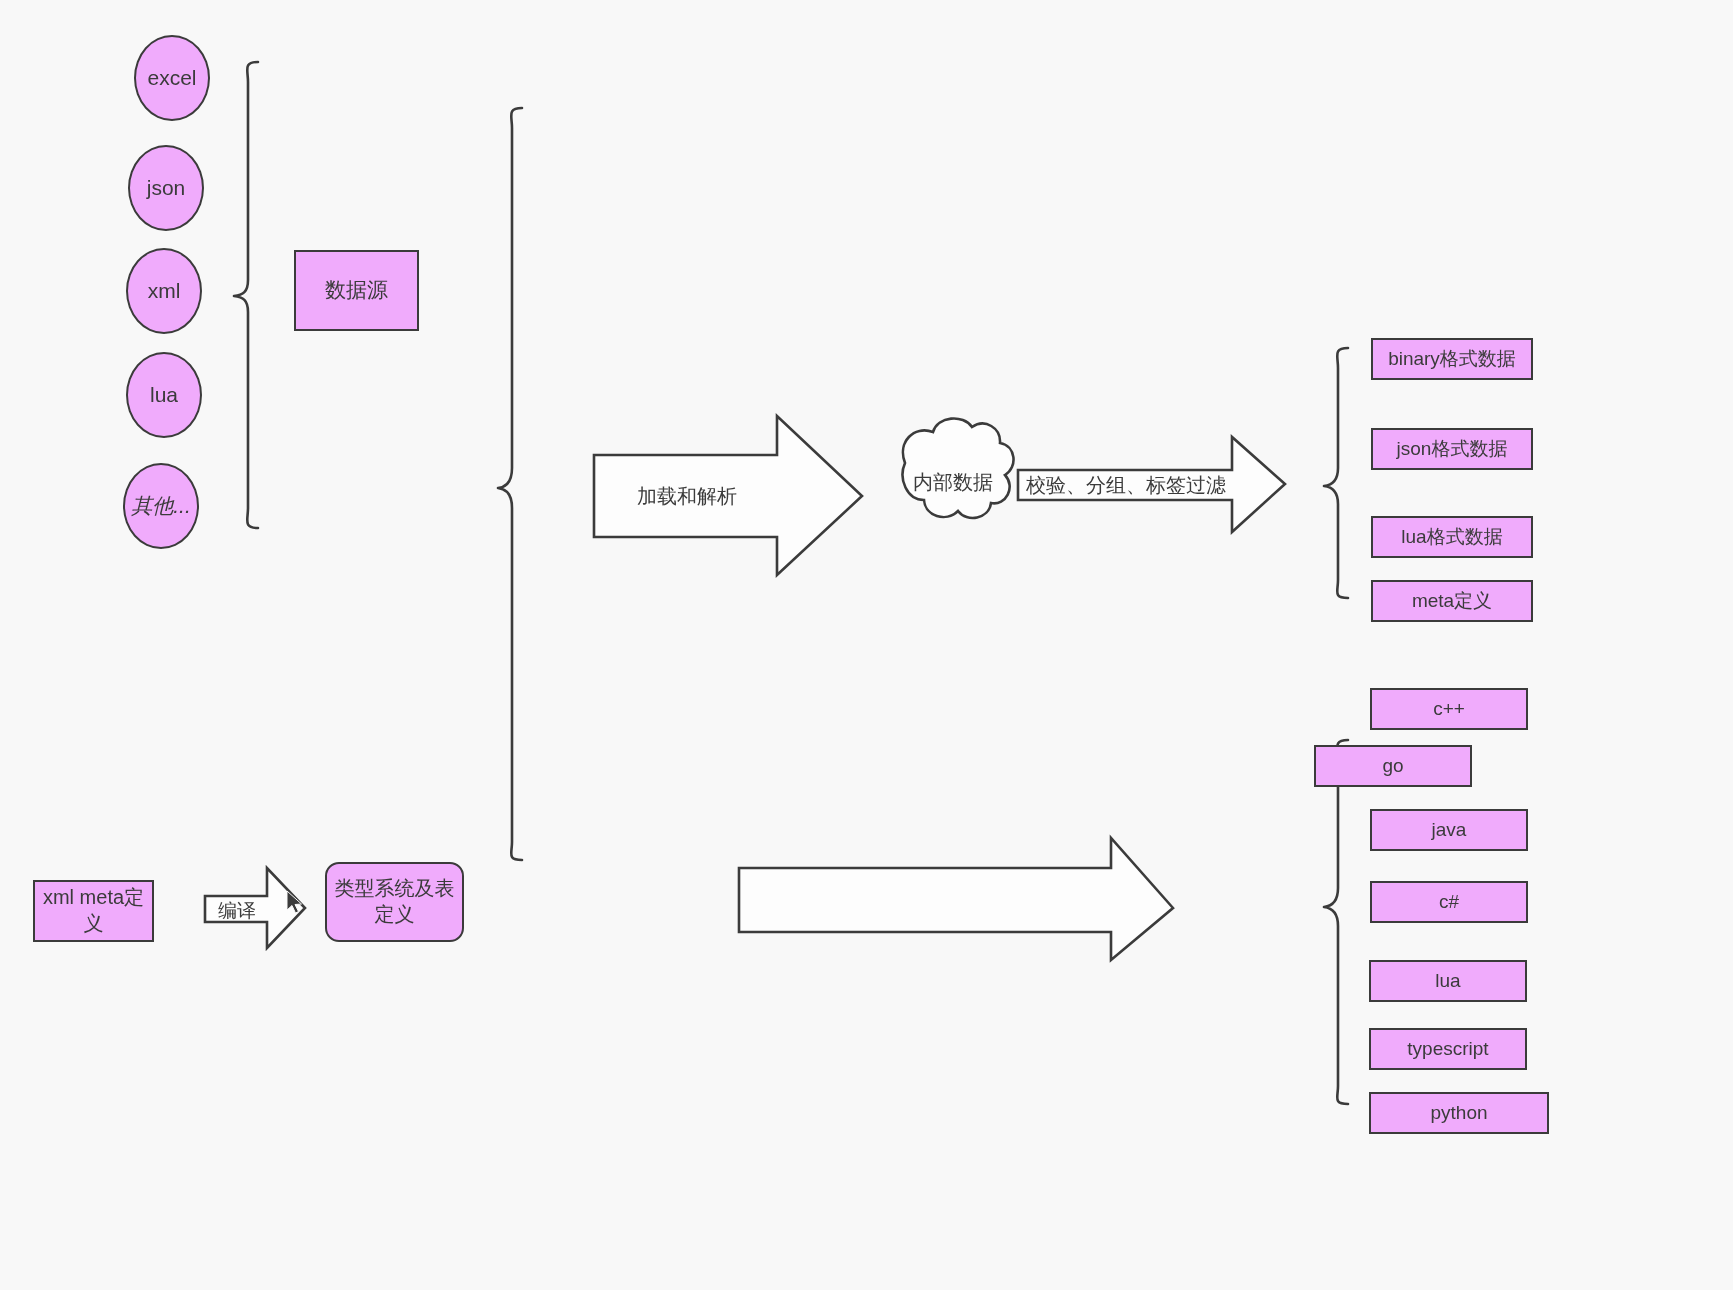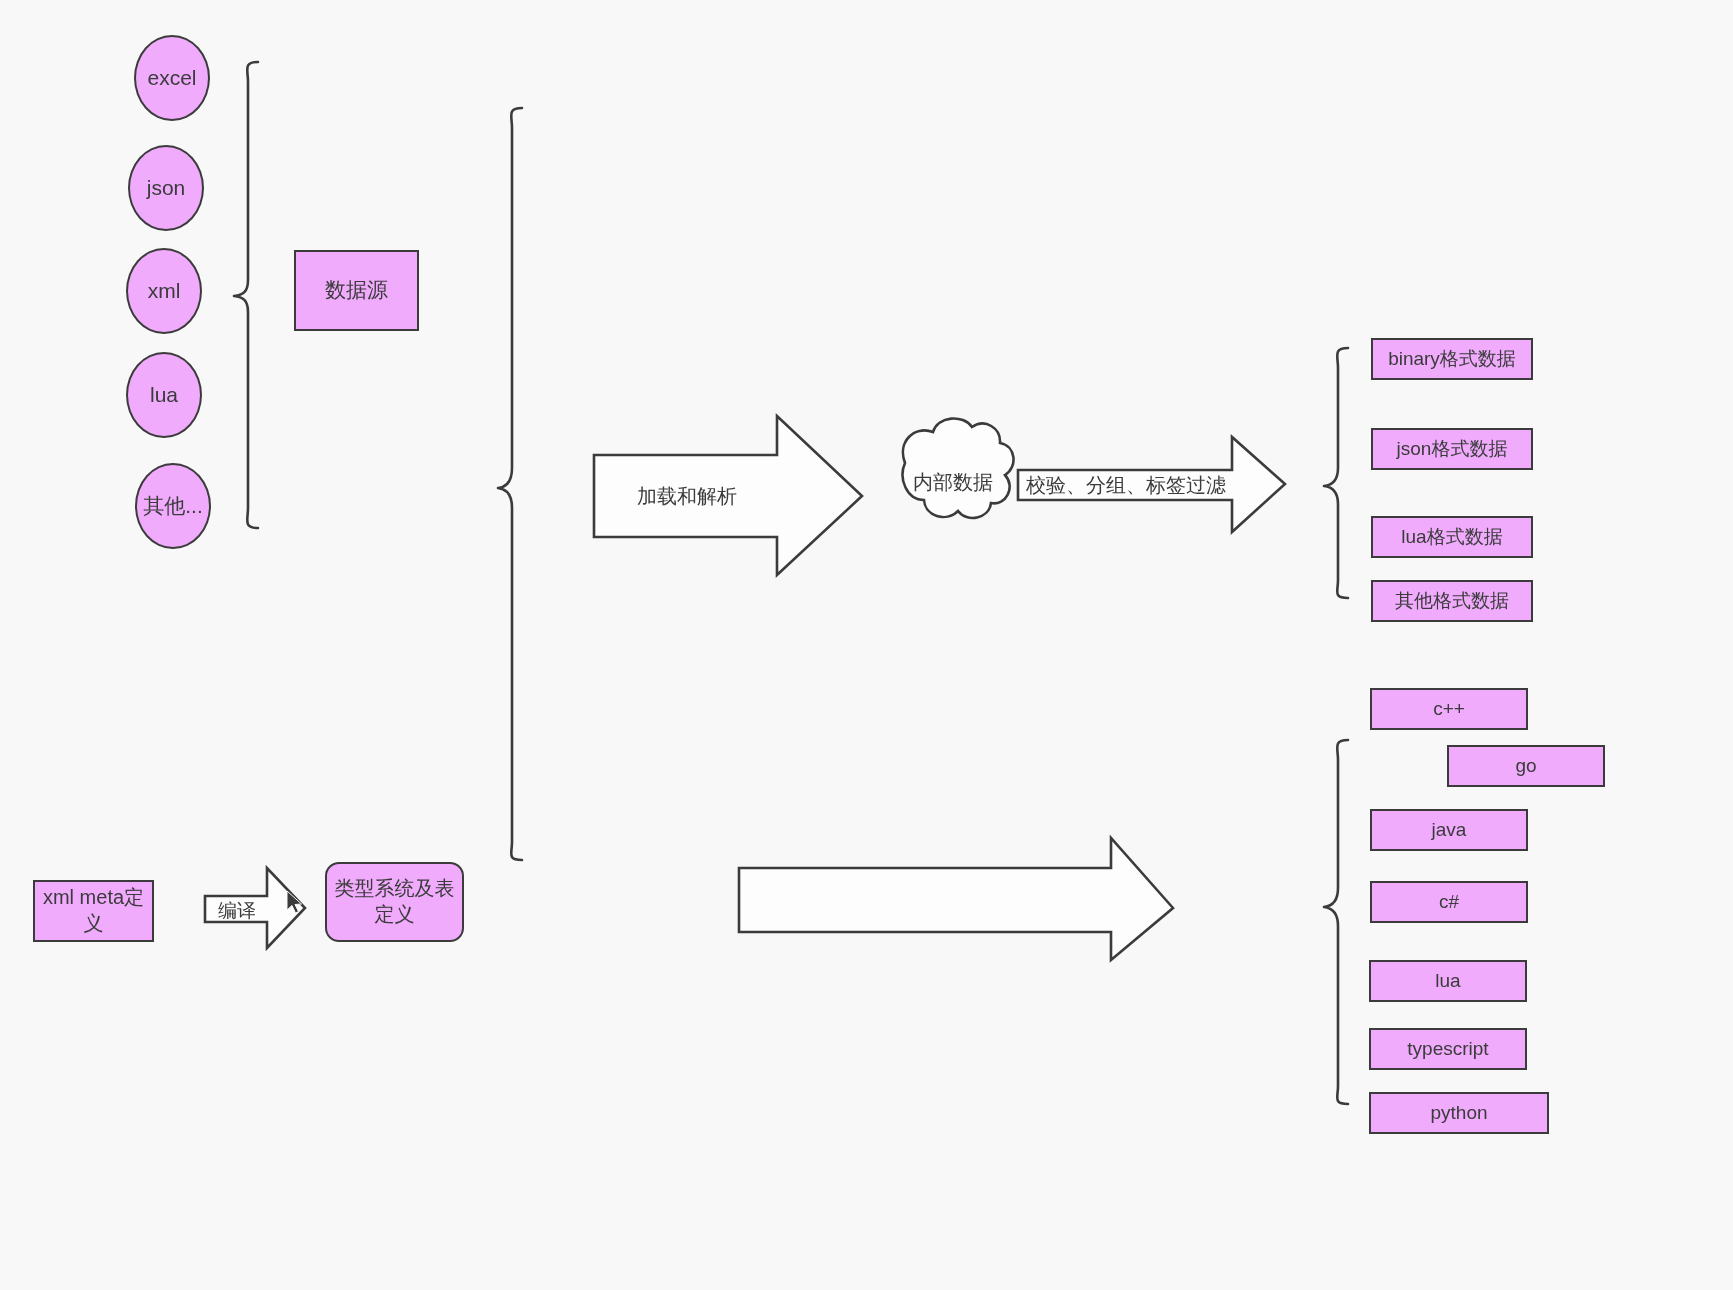--- a/index.html
+++ b/index.html
@@ -167,21 +167,21 @@
   </div>
   <div class="node ellipse" style="left:128px; top:145px; width:76px; height:86px;">
     <span>json</span>
   </div>
   <div class="node ellipse" style="left:126px; top:248px; width:76px; height:86px;">
     <span>xml</span>
   </div>
   <div class="node ellipse" style="left:126px; top:352px; width:76px; height:86px;">
     <span>lua</span>
   </div>
-  <div class="node ellipse" style="left:135px; top:463px; width:76px; height:86px;">
+  <div class="node ellipse" style="left:123px; top:463px; width:76px; height:86px;font-style:italic;">
     <span>其他...</span>
   </div>
 
   <div class="node rect" style="left:294px; top:250px; width:125px; height:81px;">
     <span>数据源</span>
   </div>
 
   <div class="label-onarrow" style="left:596px; top:476px; width:182px; height:40px;">
     <span>加载和解析</span>
   </div>
@@ -202,35 +202,35 @@
   <div class="node rect" style="left:1371px; top:338px; width:162px; height:42px; font-size:19px;">
     <span>binary格式数据</span>
   </div>
   <div class="node rect" style="left:1371px; top:428px; width:162px; height:42px; font-size:19px;">
     <span>json格式数据</span>
   </div>
   <div class="node rect" style="left:1371px; top:516px; width:162px; height:42px; font-size:19px;">
     <span>lua格式数据</span>
   </div>
   <div class="node rect" style="left:1371px; top:580px; width:162px; height:42px; font-size:19px;">
-    <span>其他格式数据</span>
+    <span>meta定义</span>
   </div>
 
   <div class="node rect" style="left:33px; top:880px; width:121px; height:62px; font-size:20px;">
     <span>xml meta定义</span>
   </div>
 
   <div class="node rect-round" style="left:325px; top:862px; width:139px; height:80px; font-size:20px; padding:0 7px;">
     <span>类型系统及表定义</span>
   </div>
 
   <div class="node rect" style="left:1370px; top:688px; width:158px; height:42px; font-size:19px;">
     <span>c++</span>
   </div>
-  <div class="node rect" style="left:1447px; top:745px; width:158px; height:42px; font-size:19px;">
+  <div class="node rect" style="left:1314px; top:745px; width:158px; height:42px; font-size:19px;">
     <span>go</span>
   </div>
   <div class="node rect" style="left:1370px; top:809px; width:158px; height:42px; font-size:19px;">
     <span>java</span>
   </div>
   <div class="node rect" style="left:1370px; top:881px; width:158px; height:42px; font-size:19px;">
     <span>c#</span>
   </div>
   <div class="node rect" style="left:1369px; top:960px; width:158px; height:42px; font-size:19px;">
     <span>lua</span>

